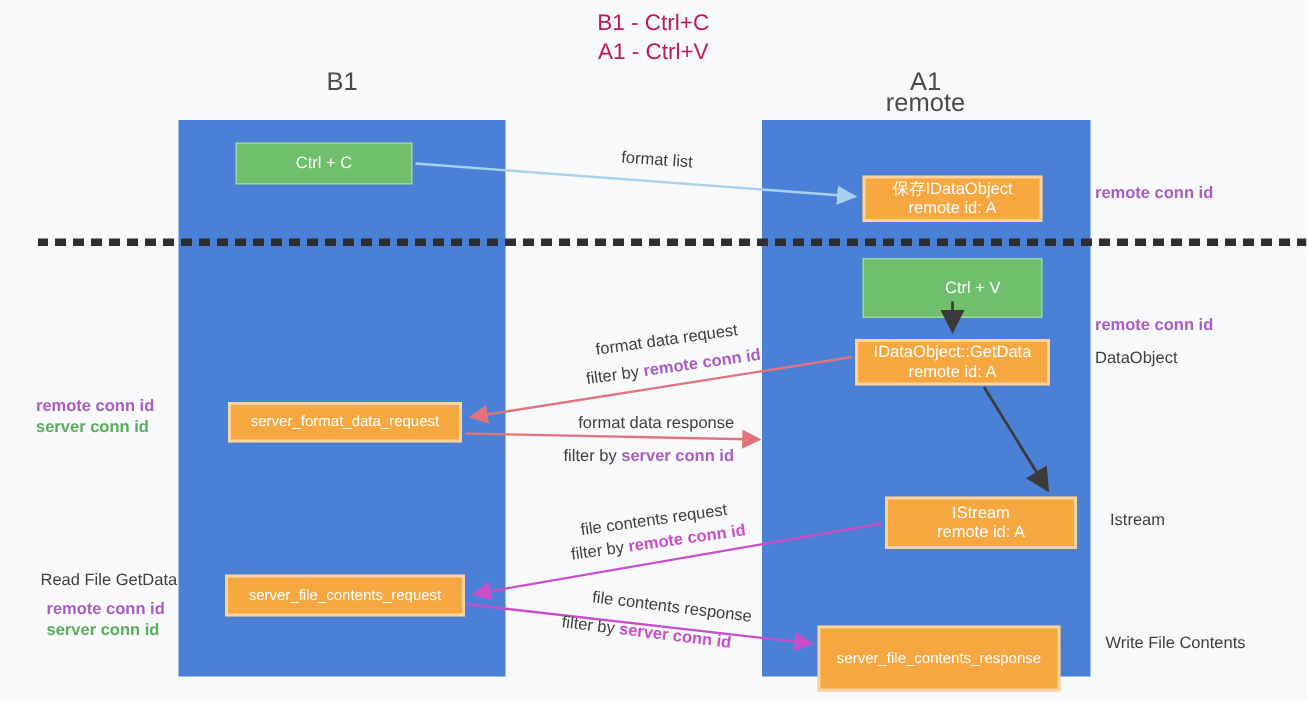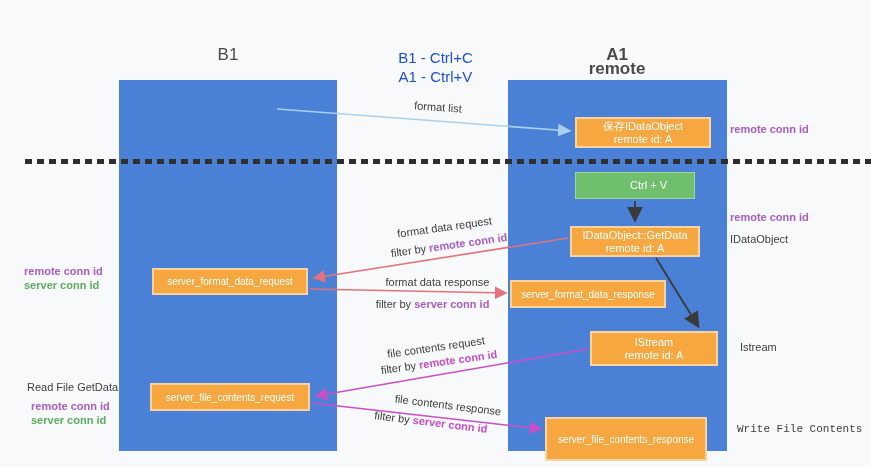--- a/index.html
+++ b/index.html
@@ -12,21 +12,21 @@
     --green-label:#5aad5c;
     --arrow-blue:#a9d1ee;
     --arrow-red:#e2727c;
     --arrow-magenta:#c94fc9;
     --arrow-black:#3a3a3a;
     --ink:#3e3e3e;
   }
   html,body{margin:0;padding:0;}
   body{font-family:"Liberation Sans", sans-serif; background:#fff;}
   .canvas{position:relative; width:871px; height:467px; background:var(--bg); overflow:hidden;}
-  .title{position:absolute; left:0; right:0; top:6px; text-align:center; font-size:15px; line-height:19px; color:#1d4ed8;margin-top:42px;}
+  .title{position:absolute; left:0; right:0; top:6px; text-align:center; font-size:15px; line-height:19px; color:#be185d;}
   .lane-head{position:absolute; top:48px; width:140px; text-align:center; font-size:17px; line-height:14px; color:#4a4a4a;}
   .lane{position:absolute; top:80px; height:371px; background:var(--lane); z-index:1;}
   .divider{position:absolute; left:25px; right:0; top:159px; height:5px; z-index:3;
            background:repeating-linear-gradient(90deg,#2e2e2e 0 7px,transparent 7px 12px);}
   .box{position:absolute; z-index:4; display:flex; flex-direction:column; align-items:center; justify-content:center;
        color:#fff; font-size:11px; line-height:13px; text-align:center; box-sizing:border-box; white-space:nowrap;}
   .green{background:var(--green-box); border:1px solid rgba(255,255,255,.35);}
   .orange{background:var(--orange-box); border:2px solid rgba(255,255,255,.5);}
   .small-text{font-size:10px;}
   .mid{position:absolute; z-index:6; font-size:11px; color:var(--ink); text-align:center; white-space:nowrap;}
@@ -50,21 +50,21 @@
 <div class="canvas">
 
   <div class="title">
     <div>B1 - Ctrl+C</div>
     <div>A1 - Ctrl+V</div>
   </div>
 
   <div class="lane-head" style="left:158px;">
     <div>B1</div>
   </div>
-  <div class="lane-head" style="left:547px;font-weight:bold;">
+  <div class="lane-head" style="left:547px;">
     <div>A1</div>
     <div>remote</div>
   </div>
 
   <div class="lane" style="left:119px; width:218px;"></div>
   <div class="lane" style="left:508px; width:219px;"></div>
 
   <div class="divider"></div>
 
   <svg class="arrows" viewBox="0 0 871 467">
@@ -84,42 +84,42 @@
     </defs>
     <line x1="277" y1="109" x2="570" y2="131" class="s-blue" marker-end="url(#mb)"></line>
     <line x1="635" y1="201" x2="635" y2="220" class="s-blk" marker-end="url(#mk)"></line>
     <line x1="568" y1="238" x2="314" y2="278" class="s-red" marker-end="url(#mr)"></line>
     <line x1="310" y1="289" x2="506" y2="293" class="s-red" marker-end="url(#mr)"></line>
     <line x1="656" y1="258" x2="698" y2="326" class="s-blk" marker-end="url(#mk)"></line>
     <line x1="588" y1="349" x2="316" y2="396" class="s-mag" marker-end="url(#mm)"></line>
     <line x1="312" y1="403" x2="541" y2="429" class="s-mag" marker-end="url(#mm)"></line>
   </svg>
 
+  <div class="box green" style="left:157px; top:95px; width:118px; height:28px;">
+    <div>Ctrl + C</div>
+  </div>
 
-  <div class="box orange" style="left:575px; top:117px; width:136px; height:31px;">
+  <div class="box orange" style="left:575px; top:117px; width:120px; height:31px;">
     <div>保存IDataObject</div>
     <div>remote id: A</div>
   </div>
 
-  <div class="box green" style="left:575px; top:172px; width:120px; height:27px;padding-left:27px;">
+  <div class="box green" style="left:575px; top:172px; width:120px; height:40px;padding-left:27px;">
     <div>Ctrl + V</div>
   </div>
 
   <div class="box orange" style="left:570px; top:226px; width:130px; height:31px;">
     <div>IDataObject::GetData</div>
     <div>remote id: A</div>
   </div>
 
   <div class="box orange small-text" style="left:152px; top:268px; width:156px; height:27px;">
     <div>server_format_data_request</div>
   </div>
 
-  <div class="box orange small-text" style="left:510px; top:280px; width:156px; height:28px;">
-    <div>server_format_data_response</div>
-  </div>
 
   <div class="box orange" style="left:590px; top:331px; width:128px; height:35px;">
     <div>IStream</div>
     <div>remote id: A</div>
   </div>
 
   <div class="box orange small-text" style="left:150px; top:383px; width:160px; height:28px;justify-content:center;">
     <div>server_file_contents_request</div>
   </div>
 
@@ -144,23 +144,23 @@
     <span>filter by </span><span class="magenta">remote conn id</span>
   </div>
 
   <div class="mid" style="left:393px; top:399px; width:110px; transform:rotate(7deg);">file contents response</div>
   <div class="mid" style="left:372px; top:416px; width:118px; transform:rotate(7deg);">
     <span>filter by </span><span class="magenta">server conn id</span>
   </div>
 
   <div class="side purple" style="left:730px; top:123px;">remote conn id</div>
   <div class="side purple" style="left:730px; top:211px;">remote conn id</div>
-  <div class="side" style="left:730px; top:233px;">IDataObject</div>
+  <div class="side" style="left:730px; top:233px;">DataObject</div>
   <div class="side" style="left:740px; top:341px;">Istream</div>
-  <div class="side" style="left:737px; top:423px;font-family:Liberation Mono, monospace;">Write File Contents</div>
+  <div class="side" style="left:737px; top:423px;">Write File Contents</div>
 
   <div class="side purple" style="left:24px; top:265px;">remote conn id</div>
   <div class="side greenlbl" style="left:24px; top:279px;">server conn id</div>
   <div class="side" style="left:27px; top:381px;">Read File GetData</div>
   <div class="side purple" style="left:31px; top:400px;">remote conn id</div>
   <div class="side greenlbl" style="left:31px; top:414px;">server conn id</div>
 
 </div>
 
 </body></html>

